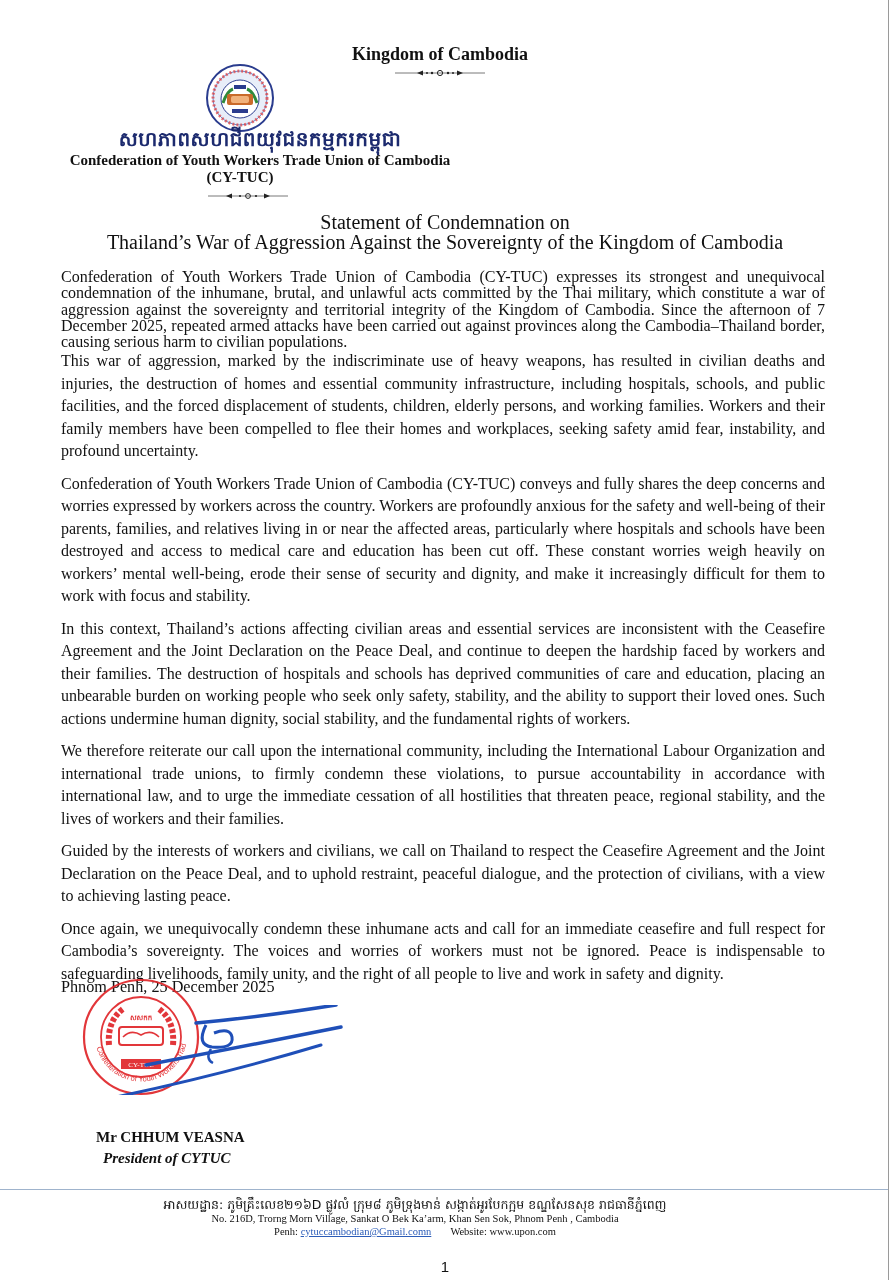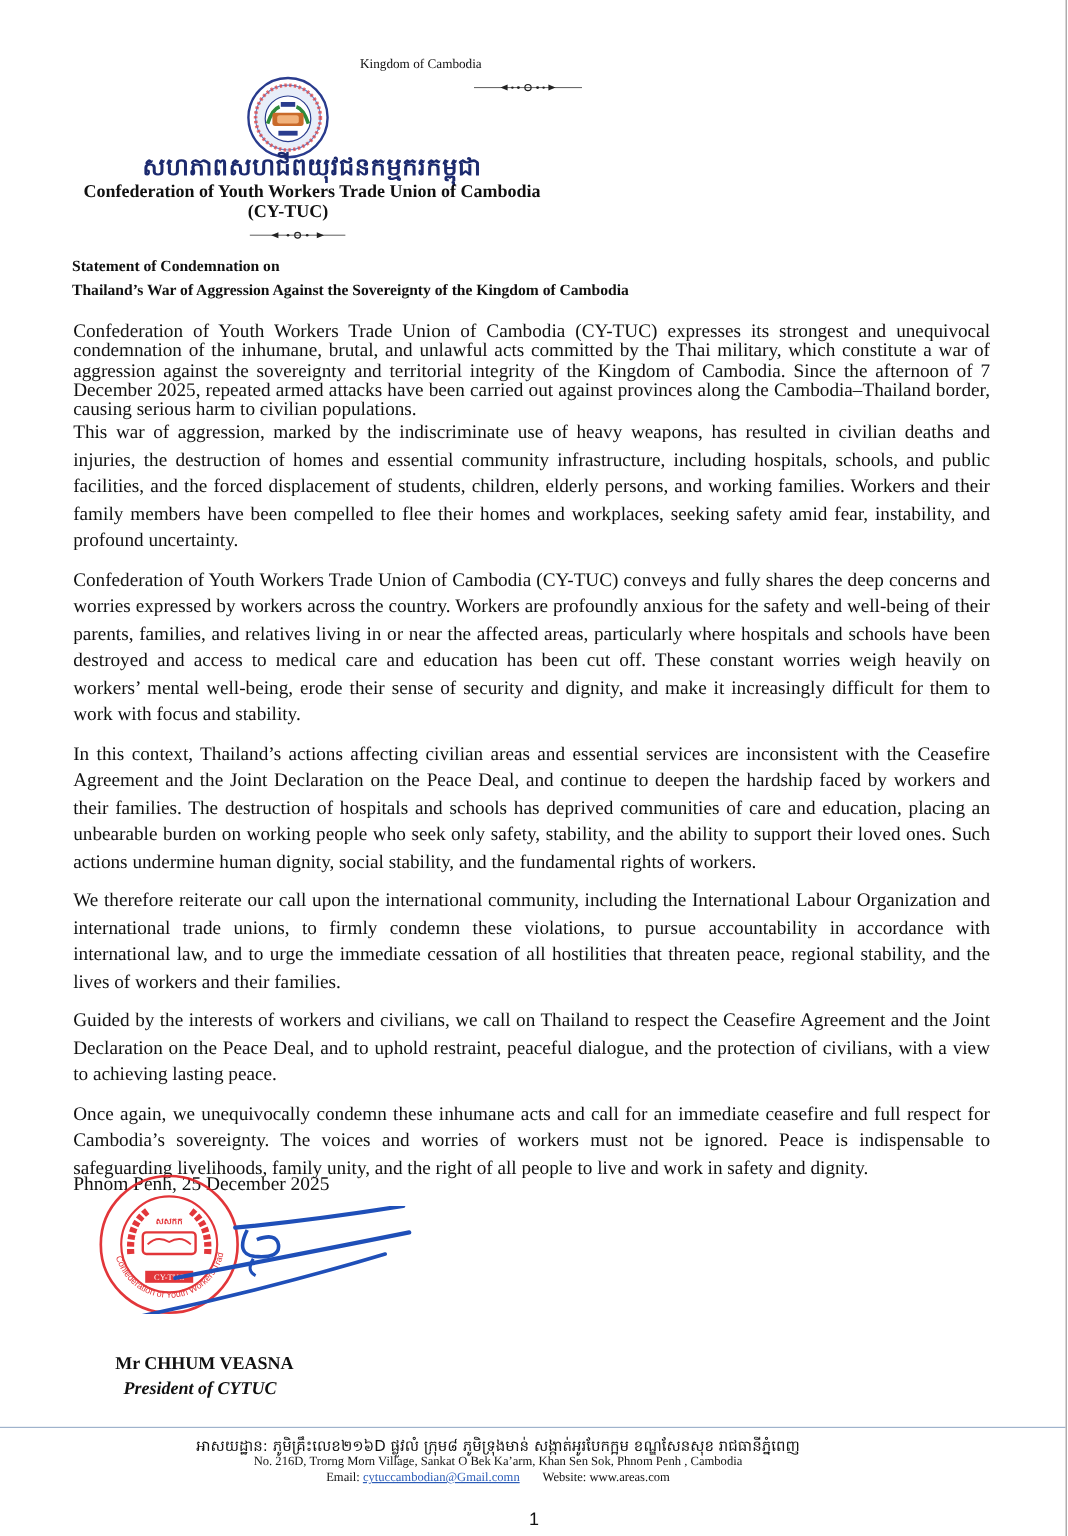--- a/index.html
+++ b/index.html
@@ -1,30 +1,30 @@
 <!DOCTYPE html>
 <html><head>
 <meta charset="utf-8">
 <style>
   html, body { margin: 0; padding: 0; background: #ffffff; }
   body { width: 890px; height: 1280px; position: relative; overflow: hidden; font-family: "Liberation Serif", serif; color: #111; }
   .right-edge { position: absolute; top: 0; right: 1px; width: 1px; height: 1280px; background: #9a9a9a; }
 
-  .kingdom { position: absolute; top: 44px; left: 300px; width: 280px; font-weight: normal; font-size: 11px; line-height: 21px; }
+  .kingdom { position: absolute; top: 44px; left: 300px; width: 280px; text-align: center; font-weight: bold; font-size: 18px; line-height: 21px; }
   .ornament { display: block; margin: 4px auto 0; }
 
   .logo { position: absolute; top: 63px; left: 205px; width: 70px; height: 70px; }
 
   .org-block { position: absolute; top: 126px; left: 40px; width: 440px; text-align: center; }
   .org-khmer { font-family: "DejaVu Sans", sans-serif; font-weight: bold; font-size: 20px; color: #1c2a6e; letter-spacing: 0.5px; margin-left: 0px; line-height: 26px; text-align: center; }
   .org-en { font-weight: bold; font-size: 15px; line-height: 17px; }
   .org-abbr { font-weight: bold; font-size: 15px; line-height: 17px; margin-left: -40px; }
   .org-orn { margin: 6px auto 0; margin-left: 168px; display:block;}
 
-  .title { position: absolute; top: 212px; left: 60px; width: 770px; font-weight: bold; font-size: 13px; line-height: 20px; }
+  .title { position: absolute; top: 212px; left: 60px; width: 770px; text-align: center; font-weight: normal; font-size: 20px; line-height: 20px; }
 
   .body { position: absolute; top: 269px; left: 61px; width: 764px; font-size: 16px; text-align: justify; }
   .body p { margin: 0; }
   .p1 { line-height: 16.3px; }
   .p2 { line-height: 22.5px; margin-top: 0 !important; }
   .pn { line-height: 22.5px; margin-top: 10px !important; }
 
   .sign-block { position: absolute; top: 975px; left: 61px; width: 330px; height: 200px; }
   .place-date { position: absolute; top: 3px; left: 0; font-size: 16.2px; z-index: 2; }
   .stamp { position: absolute; top: 0; left: 20px; width: 120px; height: 125px; z-index: 3; opacity: 0.92; }
@@ -127,20 +127,20 @@
 
   <div class="signer-name">Mr CHHUM VEASNA</div>
   <div class="signer-title">President of CYTUC</div>
 </div>
 
 <div class="footer-rule"></div>
 <div class="footer">
   <div class="f-khmer">អាសយដ្ឋាន: ភូមិគ្រឹះលេខ២១៦D ផ្លូវលំ ក្រុម៨ ភូមិទ្រុងមាន់ សង្កាត់អូរបែកក្អម ខណ្ឌសែនសុខ រាជធានីភ្នំពេញ</div>
   <div class="f-addr">No. 216D, Trorng Morn Village, Sankat O Bek Ka’arm, Khan Sen Sok, Phnom Penh , Cambodia</div>
   <div class="f-contact">
-    <span>Email:</span>
+    <span>Penh:</span>
     <a>cytuccambodian@Gmail.comn</a>
     <span class="gap"></span>
     <span>Website:</span>
-    <span>www.areas.com</span>
+    <span>www.upon.com</span>
   </div>
 </div>
 <div class="page-num">1</div>
 
 </body></html>

